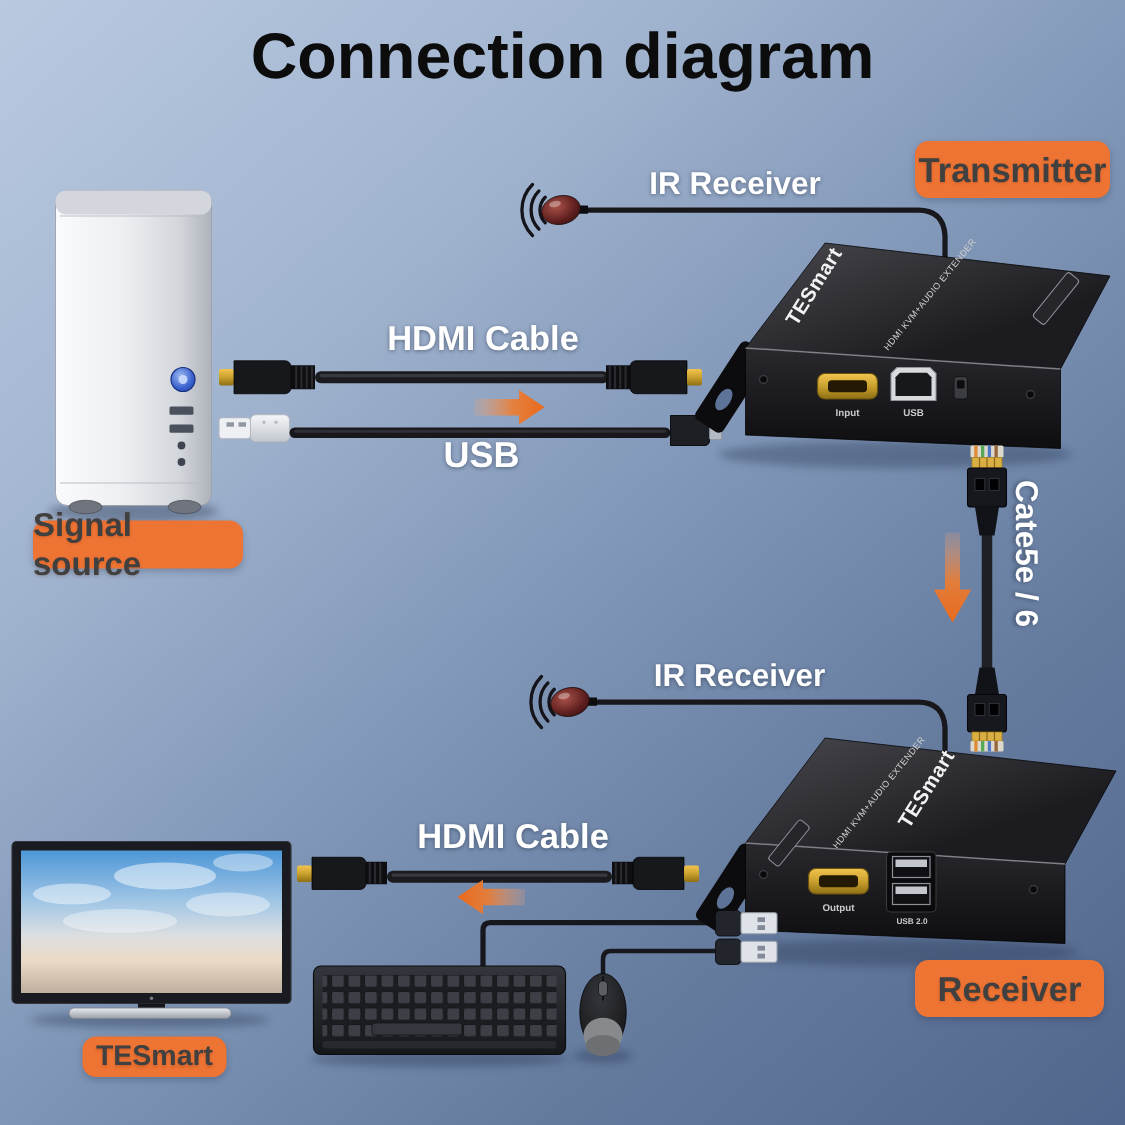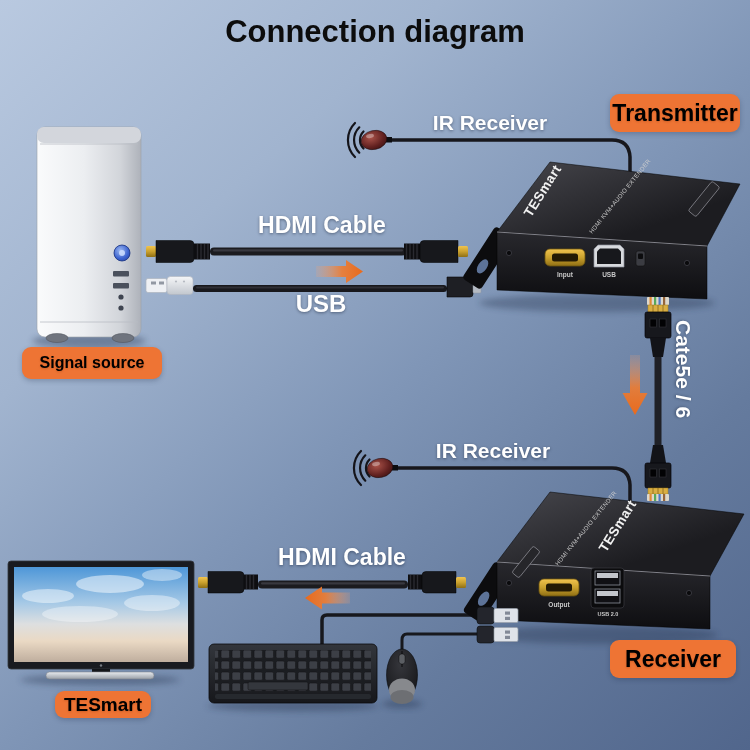--- a/index.html
+++ b/index.html
@@ -3,40 +3,40 @@
 <meta charset="utf-8">
 <style>
   html,body{margin:0;padding:0;background:#ffffff;}
   .canvas{
     position:relative;width:750px;height:750px;overflow:hidden;
     background:linear-gradient(138deg,#b9c9e0 0%,#a1b4cf 28%,#8096b7 52%,#657b9e 75%,#51668c 100%);
     font-family:"Liberation Sans",sans-serif;
   }
   .title{
     position:absolute;left:0;top:14px;width:100%;margin:0;
-    text-align:center;font-size:31px;font-weight:bold;color:#0c0c0c;
+    text-align:center;font-size:43px;font-weight:bold;color:#0c0c0c;
   }
   .diagram-svg{position:absolute;left:0;top:0;}
   .cable-label{
     position:absolute;color:#ffffff;font-weight:bold;text-align:center;
     text-shadow:0 1px 3px rgba(10,20,40,.45);white-space:nowrap;
   }
   .lbl-ir1{left:425px;top:111px;width:130px;font-size:21px;}
   .lbl-ir2{left:428px;top:439px;width:130px;font-size:21px;}
   .lbl-hdmi1{left:238px;top:212px;width:168px;font-size:23px;}
   .lbl-usb{left:266px;top:290px;width:110px;font-size:24px;}
   .lbl-hdmi2{left:258px;top:544px;width:168px;font-size:23px;}
   .lbl-cat{left:695px;top:320px;font-size:21px;transform:rotate(90deg);transform-origin:0 0;}
   .badge{
-    position:absolute;background:#EE7434;color:#000000;font-weight:bold;
+    position:absolute;background:#EE7434;color:#404040;font-weight:bold;
     display:flex;align-items:center;justify-content:center;border-radius:9px;
     box-shadow:0 2px 5px rgba(25,35,65,.25);text-shadow:0 1px 2px rgba(120,40,0,.25);
   }
   .badge-transmitter{left:610px;top:94px;width:130px;height:38px;font-size:23px;}
-  .badge-signal{left:22px;top:347px;width:140px;height:32px;font-size:16px;}
+  .badge-signal{left:22px;top:347px;width:140px;height:32px;font-size:22px;}
   .badge-receiver{left:610px;top:640px;width:126px;height:38px;font-size:23px;}
   .badge-monitor{left:55px;top:691px;width:96px;height:27px;font-size:19px;}
   svg text{font-family:"Liberation Sans",sans-serif;}
   .brand{font-weight:bold;fill:#f2f2f2;letter-spacing:.4px;}
   .model{fill:#cfcfcf;letter-spacing:.3px;}
   .portlbl{fill:#c9c9c9;font-weight:bold;text-anchor:middle;}
 </style>
 </head>
 <body>
 

